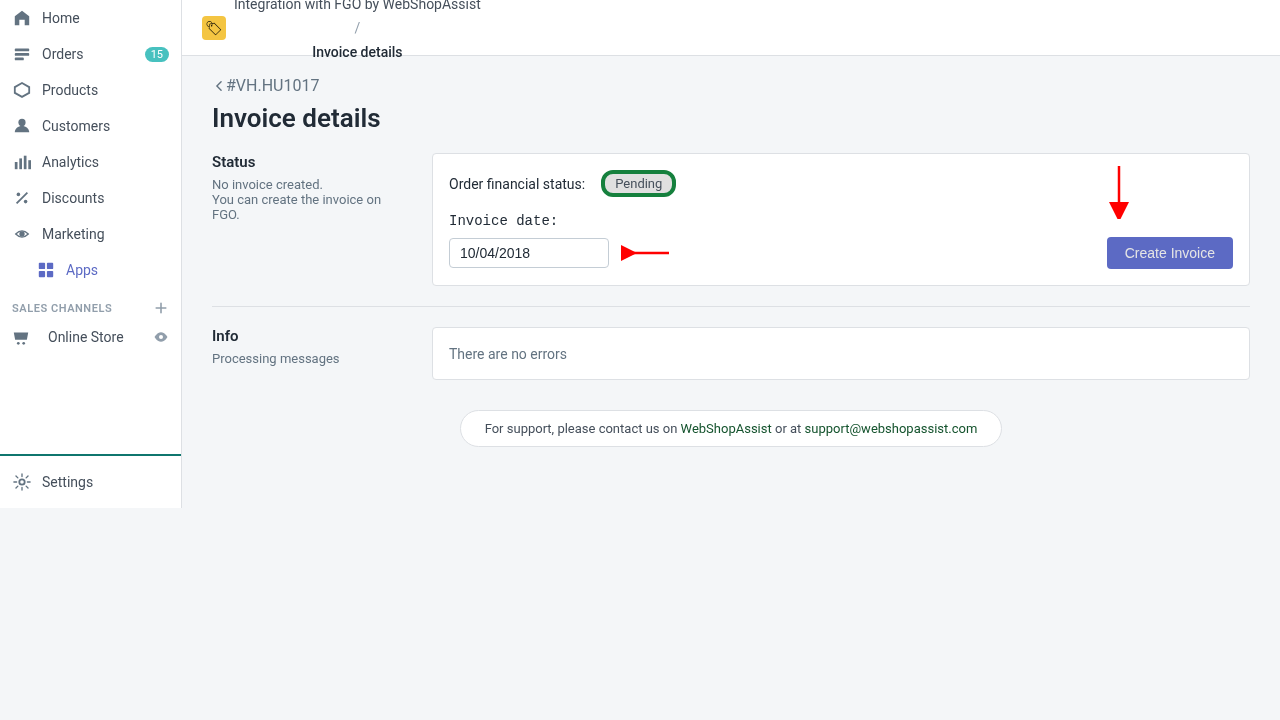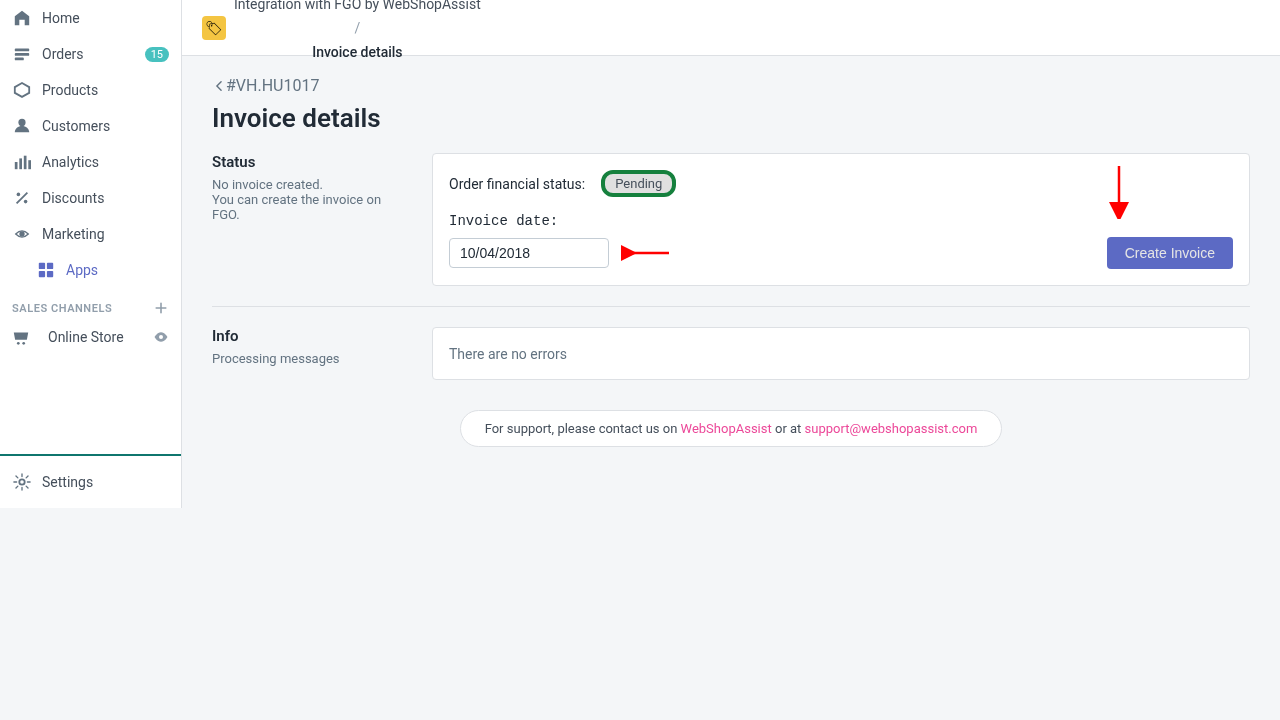--- a/index.html
+++ b/index.html
@@ -242,21 +242,21 @@
     }
     .support-box {
       background: #fff;
       border: 1px solid #dde0e4;
       border-radius: 20px;
       padding: 10px 24px;
       font-size: 13px;
       color: #454f5b;
     }
     .support-box a {
-      color: #ec4899;
+      color: #14532d;
       text-decoration: none;
     }
 
     
     svg { display: block; }
     .invoice-date-section {
       position: relative;
     }
   </style>
 </head>

